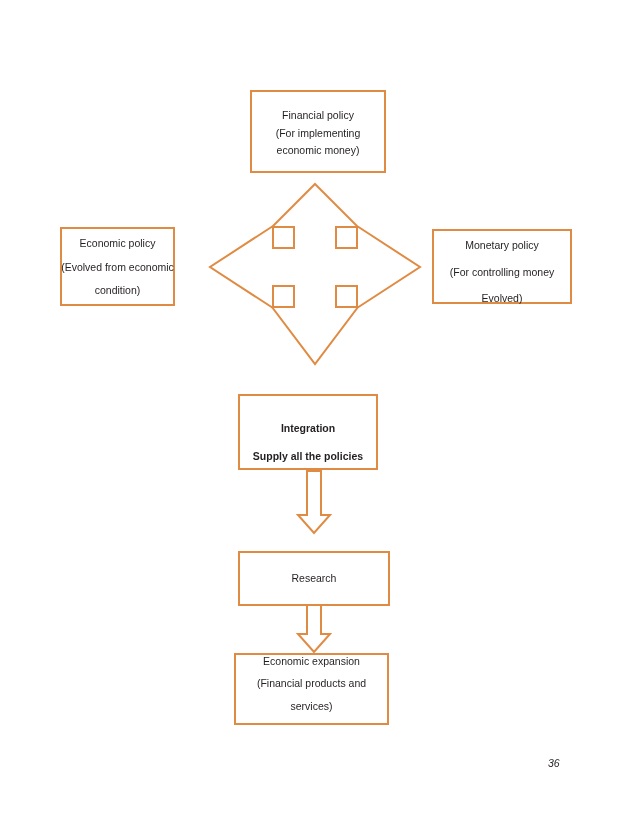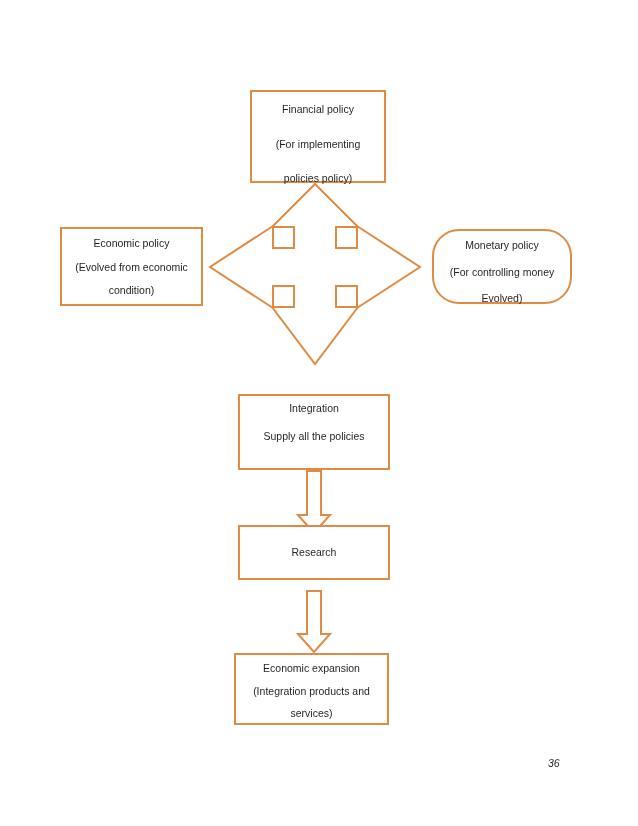--- a/index.html
+++ b/index.html
@@ -34,56 +34,55 @@
     line-height: 1.0;
     color: #231f20;
   }
   .node .line {
     display: block;
     white-space: nowrap;
   }
 
   
   #box-financial {
-    left: 250px; top: 90px; width: 136px; height: 93px;
+    left: 250px; top: 90px; width: 136px; height: 83px;
     justify-content: flex-start;
-    padding-top: 12px;
-    gap: 17px;
+    padding-top: 18px;
   }
   #box-financial .line { margin-bottom: 7px; }
 
   #box-economic-policy {
-    left: 60px; top: 227px; width: 143px; height: 79px;
+    left: 60px; top: 227px; width: 115px; height: 79px;
     justify-content: flex-start;
     padding-top: 9px;
   }
   #box-economic-policy .line { margin-bottom: 13px; }
 
   #box-monetary {
     left: 432px; top: 229px; width: 140px; height: 75px;
     justify-content: flex-start;
     padding-top: 9px;
-    border-radius: 27px;
   }
   #box-monetary .line { margin-bottom: 16px; }
 
   #box-integration {
-    left: 238px; top: 394px; width: 152px; height: 76px;
+    left: 238px; top: 394px; width: 140px; height: 76px;
     justify-content: flex-start;
-    padding-top: 7px;
+    padding-top: 27px;
+    font-weight: bold;
   }
   #box-integration .line { margin-bottom: 17px; }
 
   #box-research {
-    left: 238px; top: 525px; width: 152px; height: 55px;
+    left: 238px; top: 551px; width: 152px; height: 55px;
   }
 
   #box-expansion {
     left: 234px; top: 653px; width: 155px; height: 72px;
-    justify-content: flex-start;
+    justify-content: flex-end;
     padding-top: 8px;
   }
   #box-expansion .line { margin-bottom: 12px; }
 
   
   .arrow-layer {
     position: absolute;
     left: 0; top: 0;
     width: 638px;
     height: 826px;
@@ -115,21 +114,21 @@
     <polygon class="arrow-shape" points="315,184 358,227 336,227 336,248 357,248 357,226 420,267 357,308 357,286 336,286 336,307 358,307 315,364 272,307 294,307 294,286 273,286 273,308 210,267 273,226 273,248 294,248 294,227 272,227"></polygon>
 
     <polygon class="arrow-shape" points="307,471 321,471 321,515 330,515 314,533 298,515 307,515"></polygon>
 
     <polygon class="arrow-shape" points="307,591 321,591 321,634 330,634 314,652 298,634 307,634"></polygon>
   </svg>
 
   <div class="node" id="box-financial">
     <span class="line">Financial policy</span>
     <span class="line">(For implementing</span>
-    <span class="line">policies policy)</span>
+    <span class="line">economic money)</span>
   </div>
 
   <div class="node" id="box-economic-policy">
     <span class="line">Economic policy</span>
     <span class="line">(Evolved from economic</span>
     <span class="line">condition)</span>
   </div>
 
   <div class="node" id="box-monetary">
     <span class="line">Monetary policy</span>
@@ -141,19 +140,19 @@
     <span class="line">Integration</span>
     <span class="line">Supply all the policies</span>
   </div>
 
   <div class="node" id="box-research">
     <span class="line">Research</span>
   </div>
 
   <div class="node" id="box-expansion">
     <span class="line">Economic expansion</span>
-    <span class="line">(Integration products and</span>
+    <span class="line">(Financial products and</span>
     <span class="line">services)</span>
   </div>
 
   <div id="page-number">36</div>
 
 </div>
 
 </body></html>

